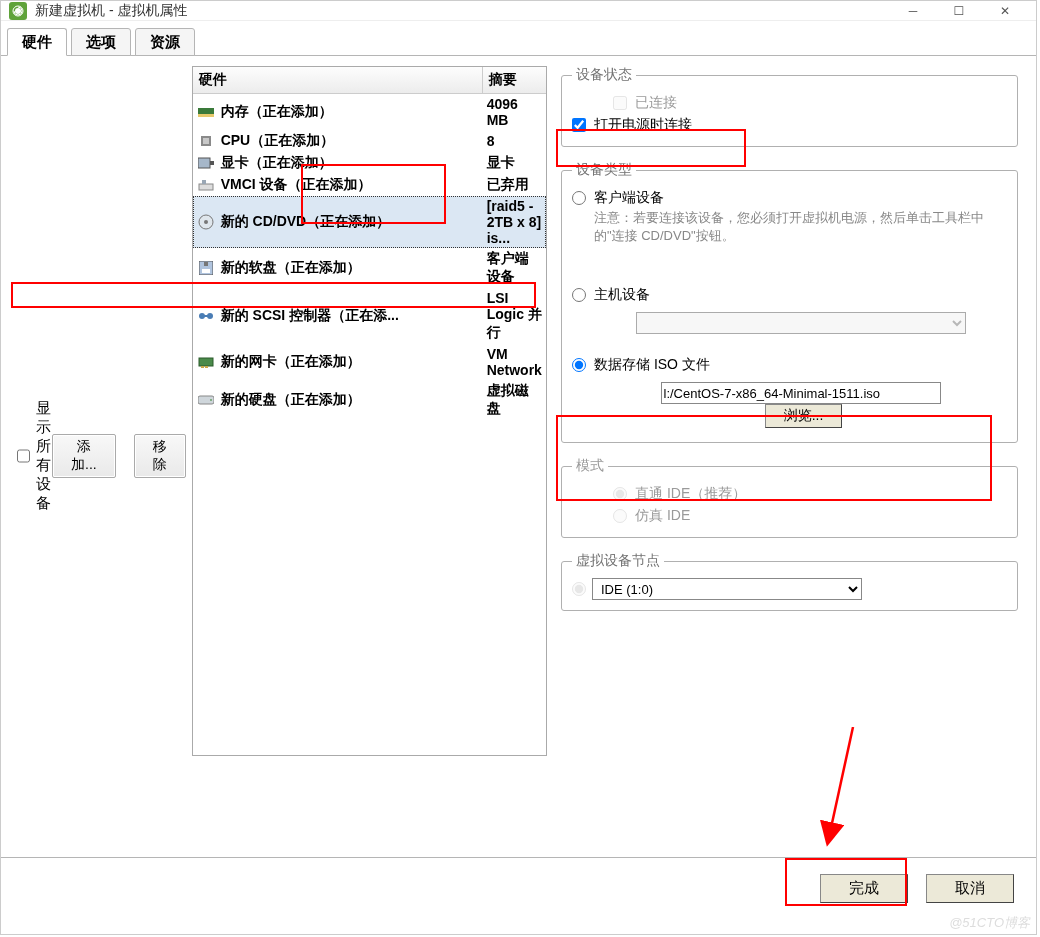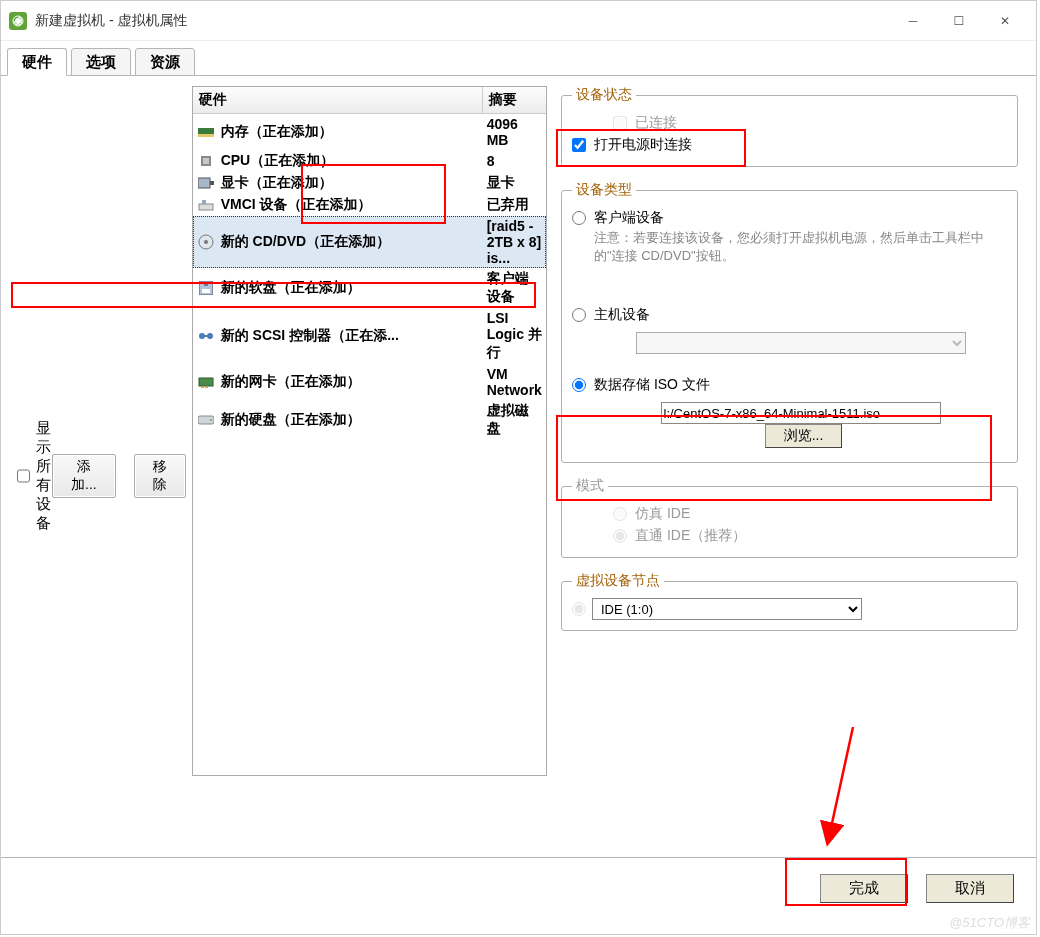--- a/index.html
+++ b/index.html
@@ -7,21 +7,21 @@
       font-family: "Microsoft YaHei", SimSun, Tahoma, sans-serif;
       font-size: 12px;
       background: #fff;
       width: 1040px;
       height: 937px;
       position: relative;
       overflow: hidden;
     }
     .window { width: 1037px; height: 935px; border: 1px solid #ccc; background: #fff; position: relative; }
     
-    .titlebar { height: 40px; display: flex; align-items: center; padding: 0 8px; border-bottom: 1px solid #eee; }
+    .titlebar { height: 20px; display: flex; align-items: center; padding: 0 8px; border-bottom: 1px solid #eee; }
     .titlebar .app-icon { width: 18px; height: 18px; background: #5fa33a; border-radius: 3px; display:flex; align-items:center; justify-content:center; margin-right: 8px; }
     .titlebar .app-icon svg { width: 12px; height: 12px; }
     .titlebar .title { font-size: 14px; color: #333; }
     .titlebar .win-controls { margin-left: auto; display: flex; }
     .titlebar .win-btn { width: 46px; height: 36px; display:flex; align-items:center; justify-content:center; color:#555; }
     
     .tab-row { padding: 6px 6px 0 6px; border-bottom: 1px solid #b5b5b5; display:flex; gap:4px; }
     .tab { padding: 4px 14px 3px 14px; border:1px solid #b5b5b5; border-bottom:1px solid #fff; border-radius:3px 3px 0 0; font-size: 15px; font-weight: bold; background:#fff; position:relative; top:1px; }
     .tab.inactive { border-bottom:1px solid #b5b5b5; background:#f5f5f5; }
     
@@ -41,21 +41,21 @@
     .hw-header .col1 { width: 290px; border-right:1px solid #ccc; padding:4px 6px; }
     .hw-header .col2 { flex:1; padding:4px 6px; }
     .hw-body { overflow:auto; flex:1; }
     .hw-row { display:flex; align-items:center; font-size:14px; font-weight:bold; padding:2px 4px; }
     .hw-row .col1 { width: 290px; display:flex; align-items:center; gap:6px; }
     .hw-row .col1 .ic { width:18px; height:16px; display:flex; align-items:center; justify-content:center; }
     .hw-row .col2 { flex:1; }
     .hw-row.selected { background:#dbe7f3; outline:1px dotted #333; outline-offset:-1px; }
     
     fieldset { border:1px solid #b0b0b0; border-radius:3px; padding:8px 10px 10px 10px; margin-bottom:14px; }
-    fieldset legend { padding:0 4px; font-size:14px; color:#a16207; }
+    fieldset legend { padding:0 4px; font-size:14px; color:#737373; }
     .chk-row, .radio-row { display:flex; align-items:center; gap:8px; font-size:14px; padding:2px 0; }
     .chk-row.disabled, .radio-row.disabled { color:#9a9a9a;padding-left:41px; }
     .note { font-size:13px; color:#888; margin-left:22px; line-height:1.35; }
     .combo-row { margin:6px 0 4px 22px; display:flex; align-items:center;flex-direction:column; }
     .combo { border:1px solid #888; background:#fff; font-size:13px; padding:1px 2px; height:22px; font-family:inherit; }
     .combo[disabled] { color:#9a9a9a; background:#f5f5f5; }
     .browse-btn { border:1px solid #888; border-right-color:#444; border-bottom-color:#444; background:#ece9d8; font-size:14px; padding:2px 18px; margin-left:6px; height:24px; }
     .select-wrap { display:flex; align-items:center; gap:6px; }
     .select-box { border:1px solid #888; background:#fff; font-size:13px; height:22px; padding:1px 4px; width:270px; font-family:inherit; }
     
@@ -264,26 +264,26 @@
         </div>
         <div class="combo-row">
           <input class="combo" style="width: 280px;" value="l:/CentOS-7-x86_64-Minimal-1511.iso">
           <button class="browse-btn">浏览...</button>
         </div>
       </fieldset>
 
       <fieldset>
         <legend style="color:#9a9a9a;">模式</legend>
         <div class="radio-row disabled">
+          <input type="radio" name="md" checked="" disabled="" style="">
+          <span>直通 IDE（推荐）</span>
+        </div>
+        <div class="radio-row disabled">
           <input type="radio" name="md" disabled="" style="">
           <span>仿真 IDE</span>
-        </div>
-        <div class="radio-row disabled">
-          <input type="radio" name="md" checked="" disabled="" style="">
-          <span>直通 IDE（推荐）</span>
         </div>
       </fieldset>
 
       <fieldset>
         <legend>虚拟设备节点</legend>
         <div class="select-wrap">
           <input type="radio" checked="" disabled="" style="">
           <select class="select-box">
             <option>IDE (1:0)</option>
           </select>

